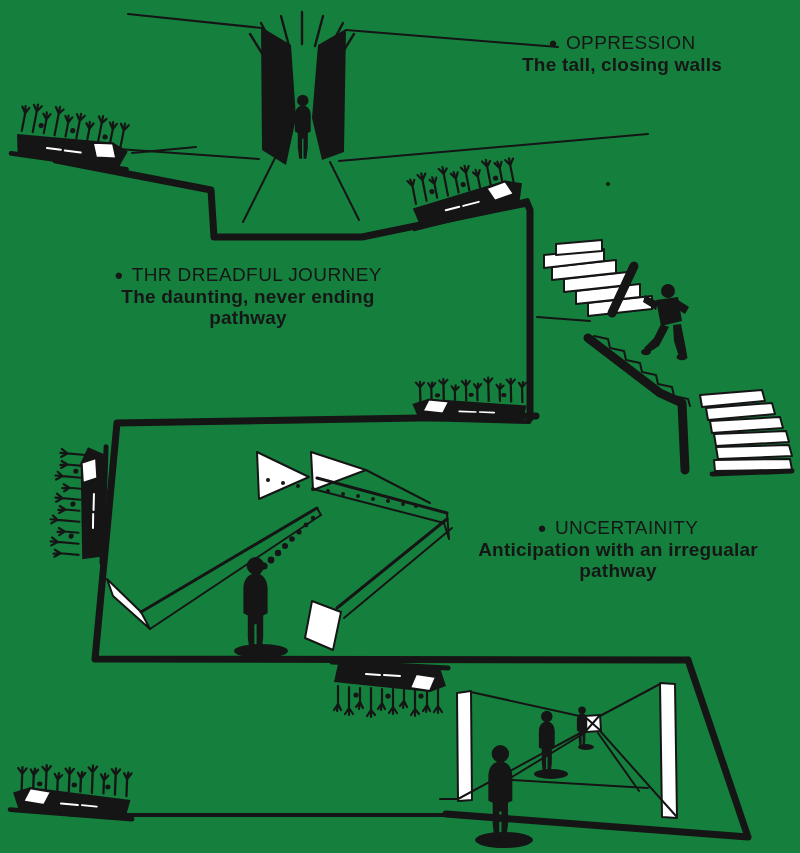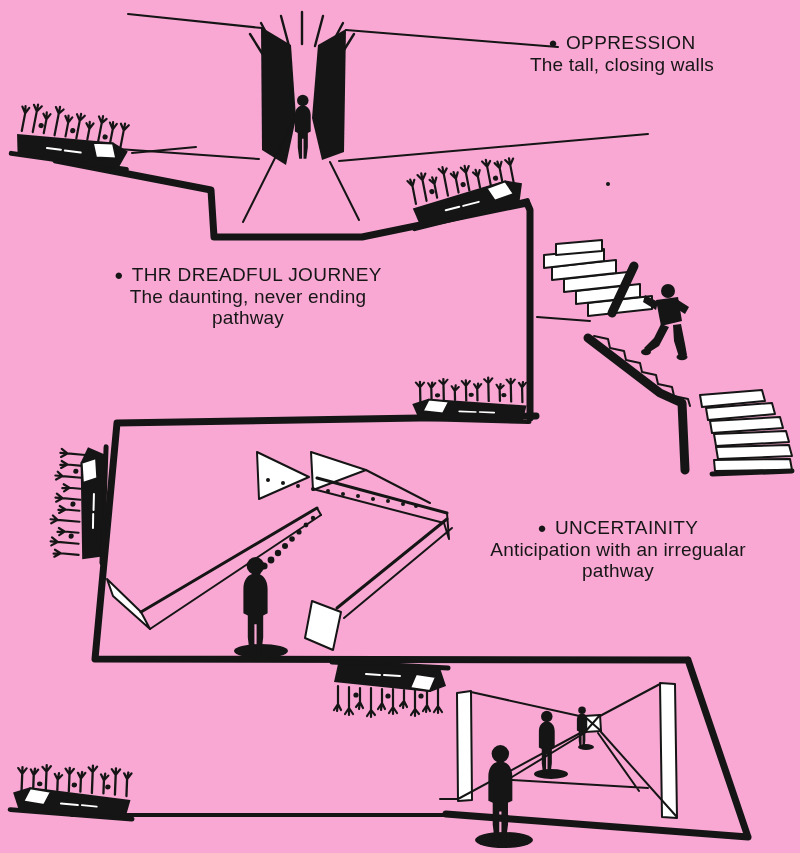--- a/index.html
+++ b/index.html
@@ -1,22 +1,22 @@
 <!DOCTYPE html>
 <html><head>
 <meta charset="utf-8">
 <style>
   html,body{margin:0;padding:0;background:#e8e8e8;}
-  .canvas{position:relative;width:800px;height:853px;background:#f9a8d4;overflow:hidden;
+  .canvas{position:relative;width:800px;height:853px;background:#15803d;overflow:hidden;
           font-family:"Liberation Sans",sans-serif;color:#161616;}
   .sketch{position:absolute;left:0;top:0;width:800px;height:853px;}
   .stage{position:absolute;text-align:center;}
   .stage-title-line{white-space:nowrap;font-size:19px;letter-spacing:.4px;}
   .bullet{display:inline-block;margin-right:8px;font-size:15px;vertical-align:1px;}
-  .stage-sub{font-size:19px;line-height:1.12;letter-spacing:.2px;}
+  .stage-sub{font-size:19px;line-height:1.12;letter-spacing:.2px;font-weight:bold;}
   svg *{vector-effect:none;}
 </style>
 </head>
 <body>
 
 <div class="canvas">
 
   <svg class="sketch" viewBox="0 0 800 853" fill="none" stroke="#151515" stroke-width="2" stroke-linecap="round" stroke-linejoin="round">
 
     <defs>

